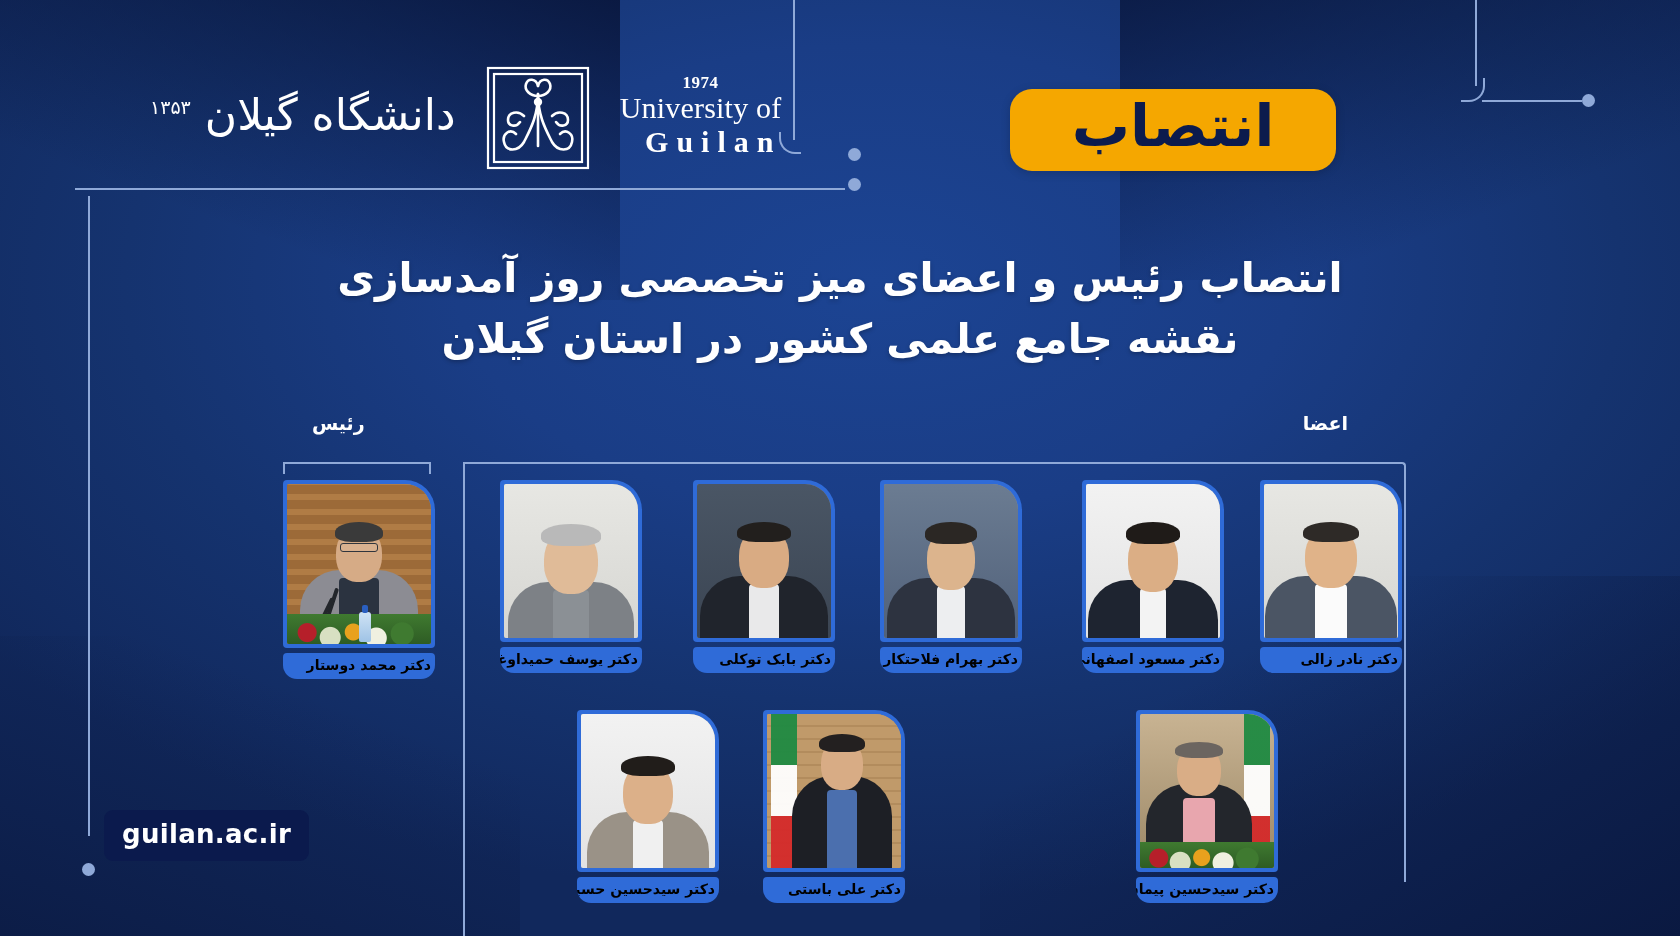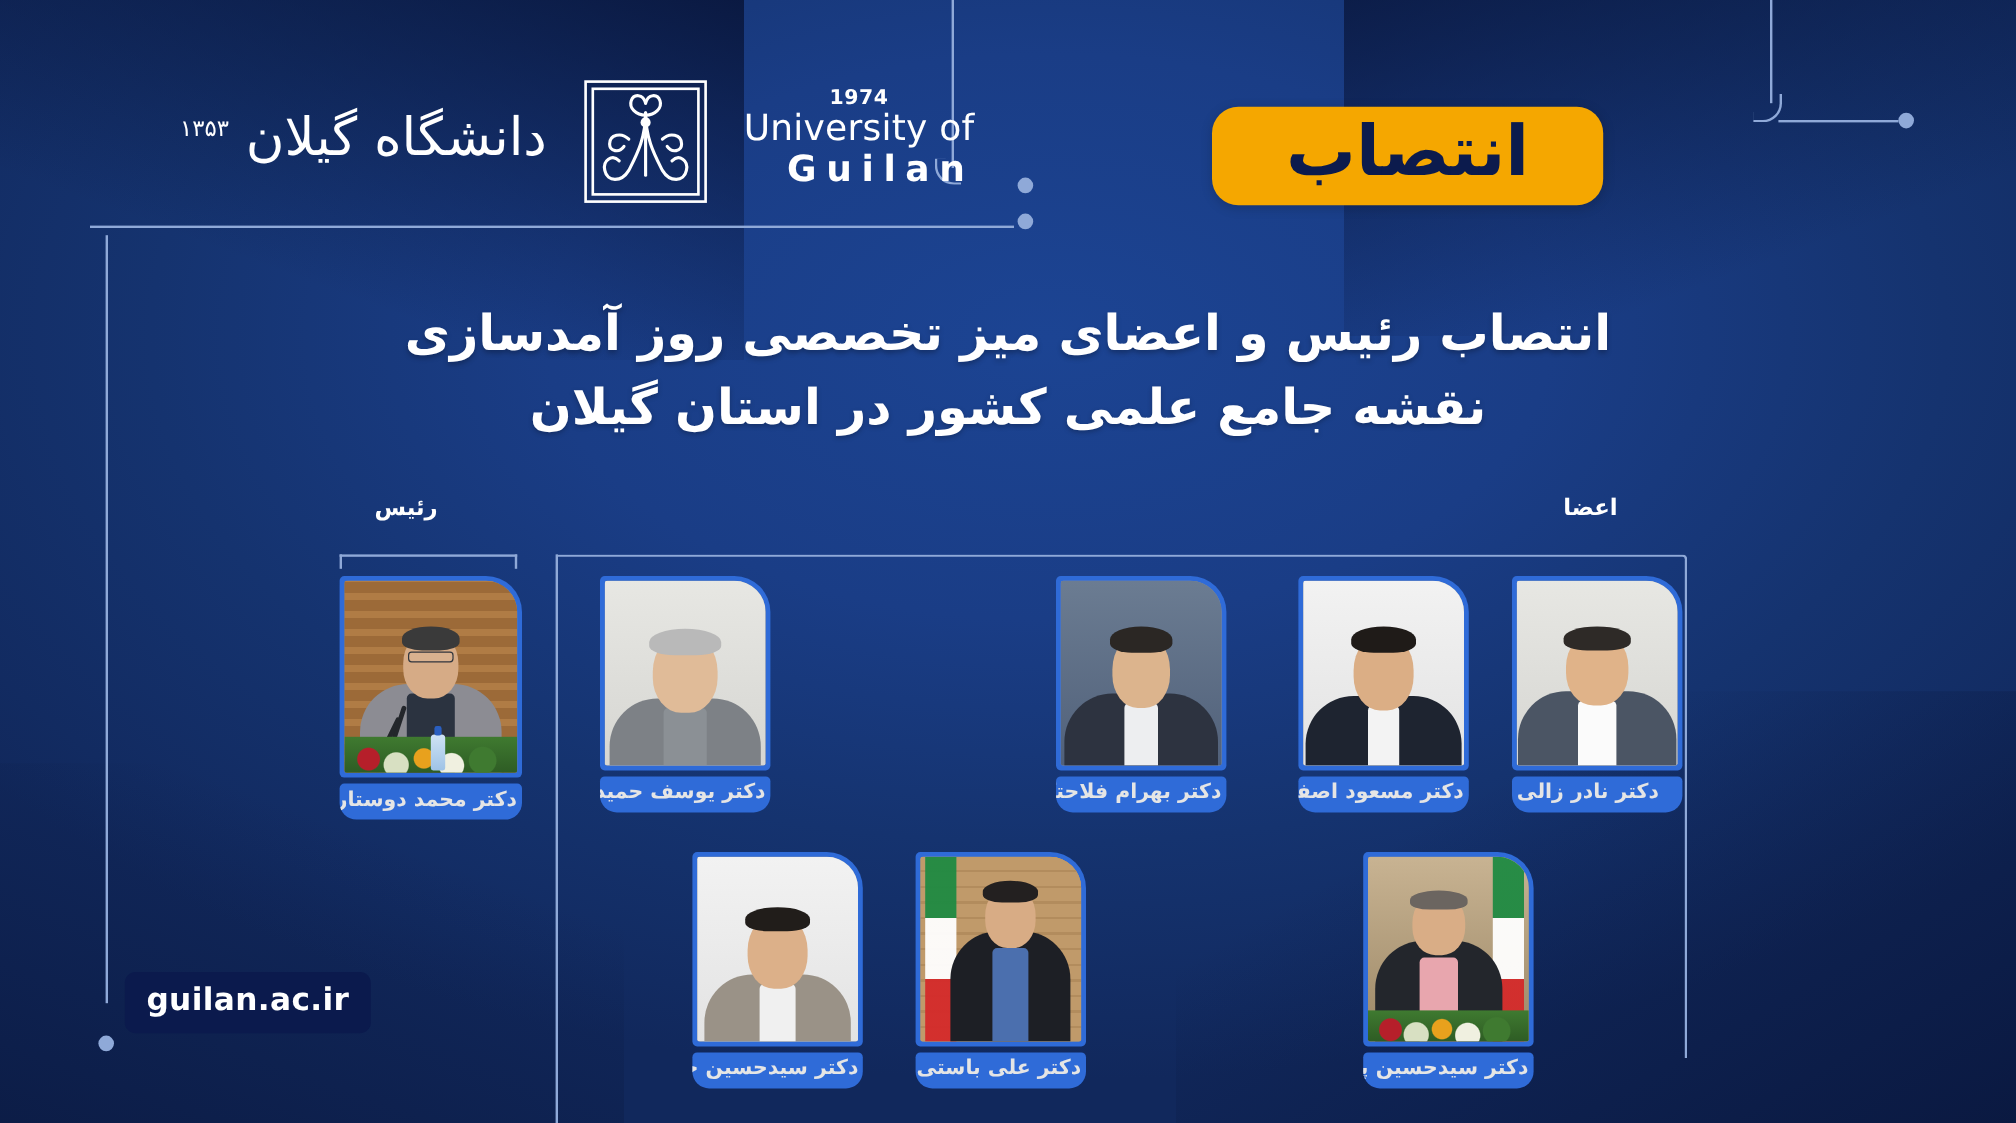--- a/index.html
+++ b/index.html
@@ -97,20 +97,21 @@
     margin: 0 12px;
     position: relative;
     flex: none;
   }
   .logo-en {
     direction: ltr;
     color: #ffffff;
     text-align: right;
     line-height: 1.12;
     padding-bottom: 4px;
+    font-family: Liberation Serif, serif;
   }
   .logo-en .year-en {
     display: block; font-size: 17px; font-weight: bold; letter-spacing: .5px;
     text-align: center; margin-bottom: -1px;
   }
   .logo-en .l1 { display: block; font-size: 30px; font-weight: 400; letter-spacing: .2px; text-align: right; }
   .logo-en .l2 { display: block; font-size: 30px; font-weight: bold; letter-spacing: 8px; text-align: right; }
 
   
   .badge-appoint {
@@ -197,24 +198,24 @@
     overflow: hidden;
     position: relative;
     background: #8a8f98;
   }
   .card.chairman .photo { height: 160px; }
 
   .name-plate {
     margin-top: 5px;
     background: #2f6bd8;
     border-radius: 4px 4px 14px 14px;
-    color: #e5e5e5;
-    font-size: 17px;
+    color: #000000;
+    font-size: 14px;
     font-weight: bold;
-    text-align: left;
+    text-align: right;
     padding: 4px 4px 6px 4px;
     line-height: 1.15;
     white-space: nowrap;
     overflow: hidden;
   }
 
   
   .bg-podium   { position:absolute; inset:0; background:
       linear-gradient(#a4703c, #a4703c);
       background-image:
@@ -400,20 +401,32 @@
         <div class="bg-studio"></div>
         <div class="body" style="bottom:0; width:126px; height:56px; background:#7d8186;"></div>
         <div class="shirt" style="bottom:0; width:36px; height:48px; background:#8b9095;"></div>
         <div class="head" style="bottom:44px; width:54px; height:66px; background:#e0bb98;"></div>
         <div class="hair" style="bottom:92px; width:60px; height:22px; background:#b9b9b9;"></div>
       </div>
     </div>
     <div class="name-plate">دکتر یوسف حمیداوغلی</div>
   </div>
 
+  <div class="card" style="left:693px; top:480px;">
+    <div class="photo-frame">
+      <div class="photo">
+        <div class="bg-darkwall"></div>
+        <div class="body" style="bottom:0; width:128px; height:62px; background:#20242c;"></div>
+        <div class="shirt" style="bottom:0; width:30px; height:54px; background:#e9e9ea;"></div>
+        <div class="head" style="bottom:50px; width:50px; height:62px; background:#d9ab83;"></div>
+        <div class="hair" style="bottom:96px; width:54px; height:20px; background:#221f1d;"></div>
+      </div>
+    </div>
+    <div class="name-plate">دکتر بابک توکلی</div>
+  </div>
 
   <div class="card" style="left:880px; top:480px;">
     <div class="photo-frame">
       <div class="photo">
         <div class="bg-bluewall"></div>
         <div class="body" style="bottom:0; width:128px; height:60px; background:#2d3340;"></div>
         <div class="shirt" style="bottom:0; width:28px; height:52px; background:#edeef0;"></div>
         <div class="head" style="bottom:48px; width:48px; height:62px; background:#dcb48d;"></div>
         <div class="hair" style="bottom:94px; width:52px; height:22px; background:#2b2724;"></div>
       </div>

